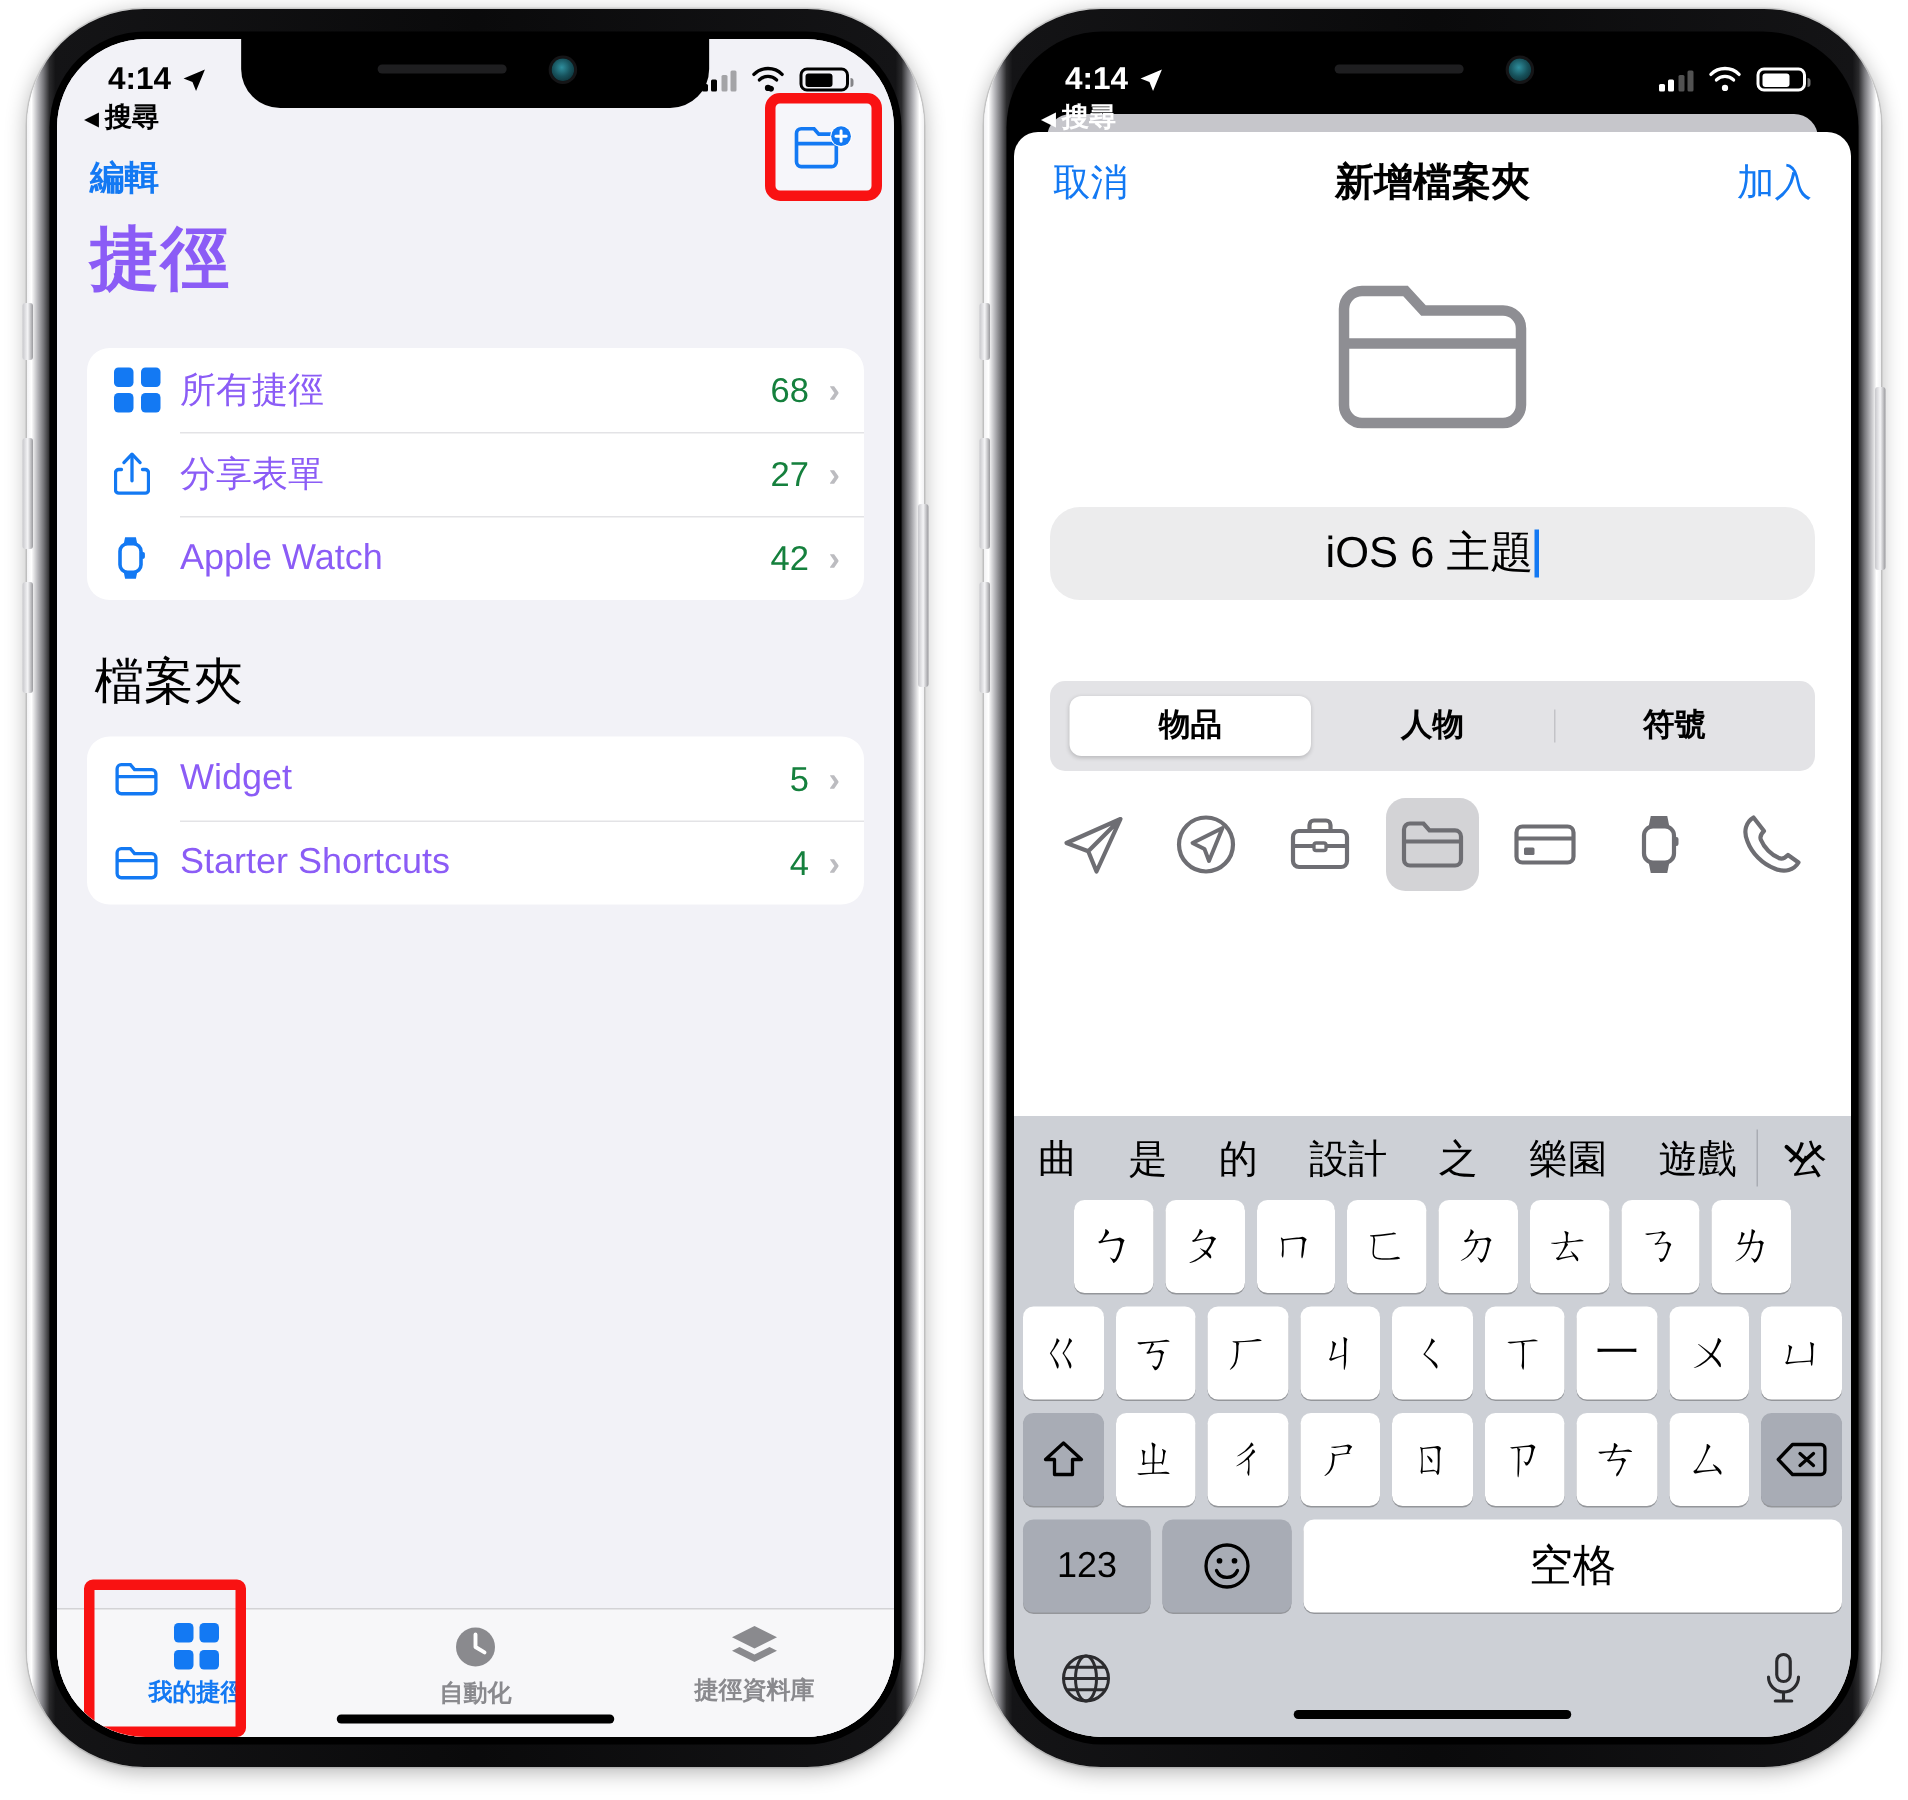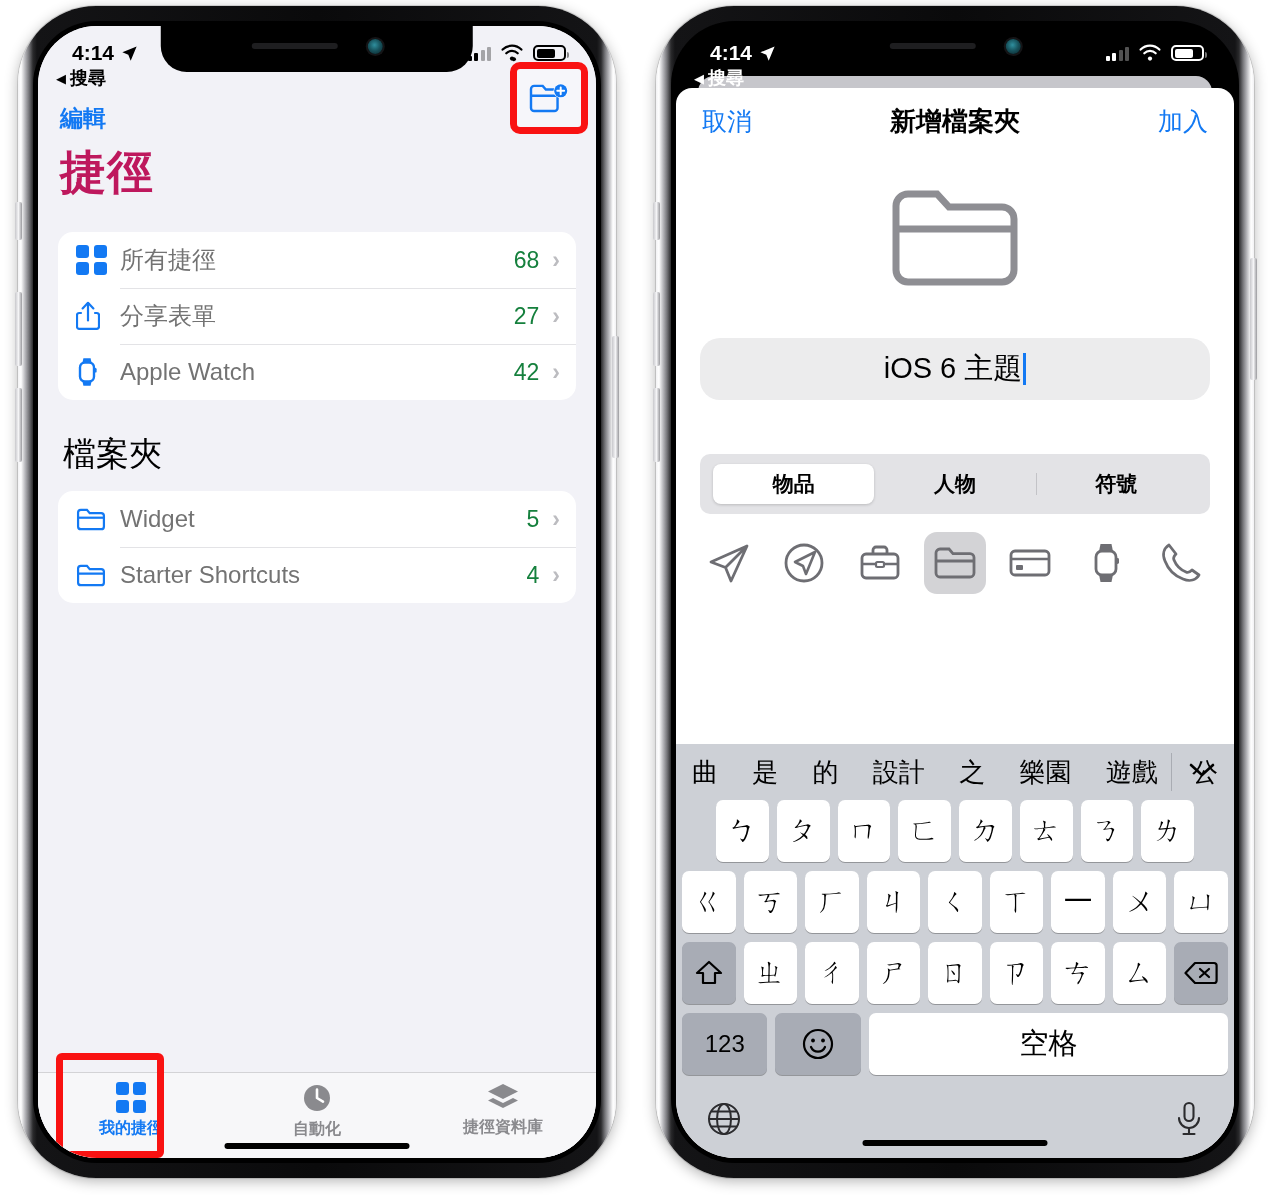--- a/index.html
+++ b/index.html
@@ -93,30 +93,30 @@
   .lp-body { position: absolute; inset: 0; background: #f2f2f7; display: flex; flex-direction: column; }
   .lp-nav { padding: 68px 22px 0 22px; }
   .lp-navrow { display: flex; align-items: flex-end; justify-content: space-between; height: 40px; }
   .lp-edit { color: #1379f3; font-size: 23px; font-weight: bold; }
   .newfolder-wrap {
     border: 7px solid #f91212; border-radius: 10px;
     width: 78px; height: 72px; display: flex; align-items: center; justify-content: center;
     background: rgba(255,255,255,.35);
     margin-right: -14px;
   }
-  .lp-title { font-size: 46px; font-weight: bold; color: #be185d; letter-spacing: 1px; margin-top: 8px; }
+  .lp-title { font-size: 46px; font-weight: bold; color: #8b5cf6; letter-spacing: 1px; margin-top: 8px; }
 
   .lp-list { margin: 28px 20px 0 20px; }
   .card { background: #fff; border-radius: 15px; overflow: hidden; }
   .row { display: flex; align-items: center; height: 56px; padding: 0 16px 0 18px; position: relative; }
   .row + .row::before {
     content:""; position:absolute; left: 62px; right: 0; top: 0; height: 1px; background: #e3e3e6;
   }
   .row .ico { width: 34px; display: flex; align-items: center; justify-content: flex-start; color: #1379f3; }
-  .row .lbl { flex: 1; font-size: 24px; color: #737373; padding-left: 10px; }
+  .row .lbl { flex: 1; font-size: 24px; color: #8b5cf6; padding-left: 10px; }
   .row .cnt { font-size: 23px; color: #15803d; padding-right: 13px; }
   .row .chev { color: #bcbcc0; font-size: 23px; font-weight: bold; }
   .sect-hdr { font-size: 33px; font-weight: normal; color: #000; padding: 32px 0 14px 5px; }
 
   .tabbar {
     margin-top: auto; height: 86px; background: #f7f7f9;
     border-top: 1px solid #d3d3d6;
     display: flex; align-items: flex-start; padding-top: 9px; position: relative;
   }
   .tab { flex: 1; display: flex; flex-direction: column; align-items: center; gap: 5px; }

